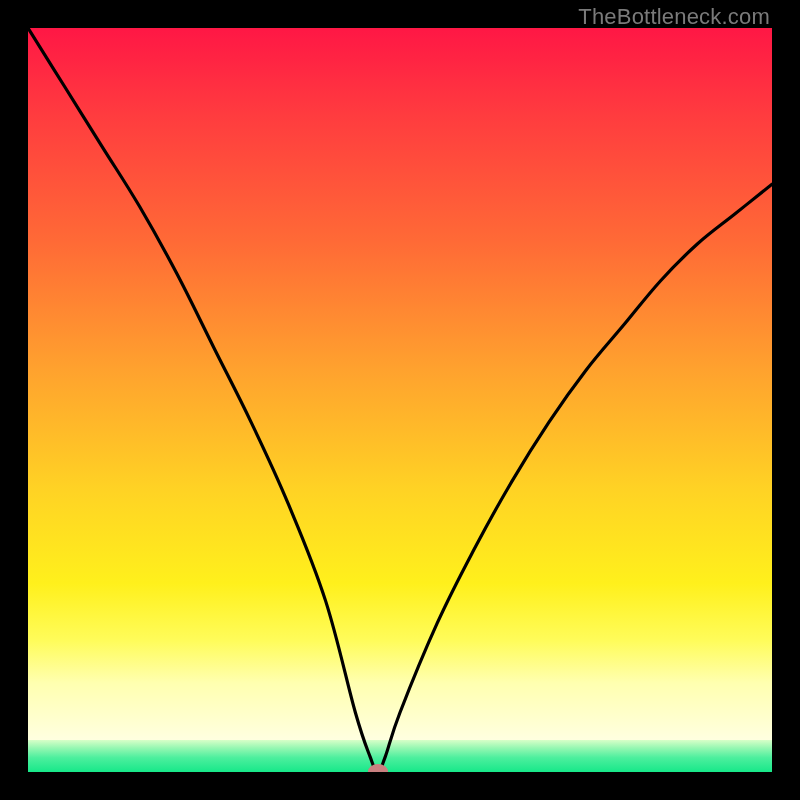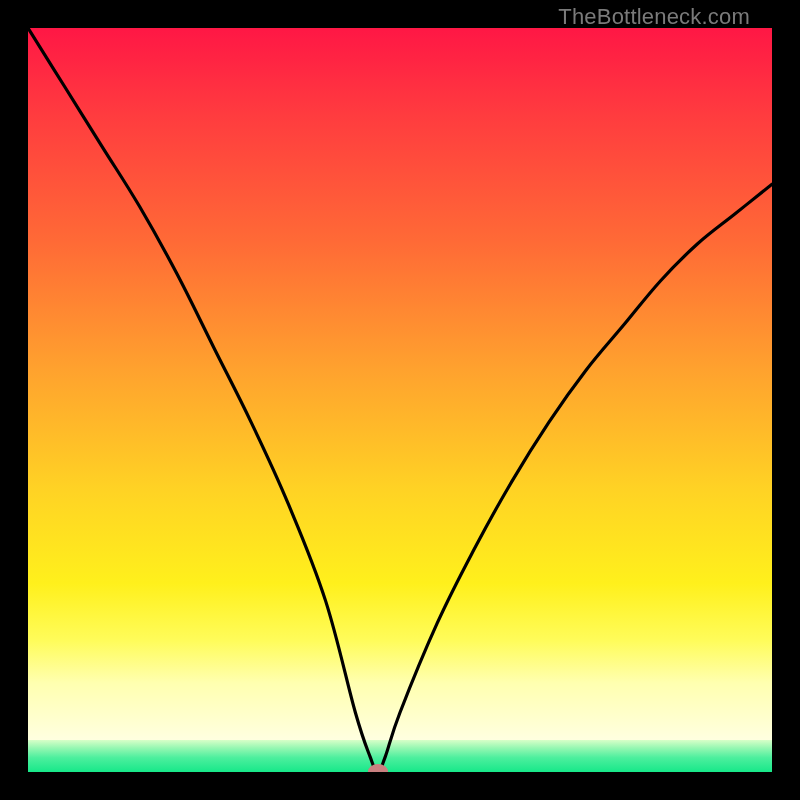--- a/index.html
+++ b/index.html
@@ -9,20 +9,21 @@
     height: 800px;
     background: #000;
     overflow: hidden;
     font-family: Arial, Helvetica, sans-serif;
   }
   .frame {
     position: relative;
     width: 760px;
     height: 800px;
     background: #000;
+    padding-left: 20px;
   }
   .watermark {
     position: absolute;
     top: 4px;
     right: 10px;
     color: #7a7a7a;
     font-size: 22px;
     font-weight: 500;
     letter-spacing: 0.2px;
     z-index: 10;

